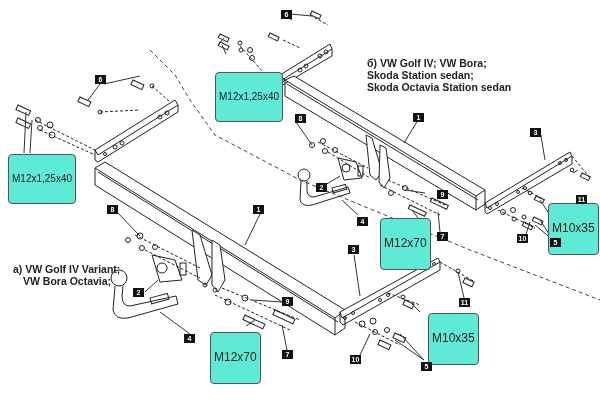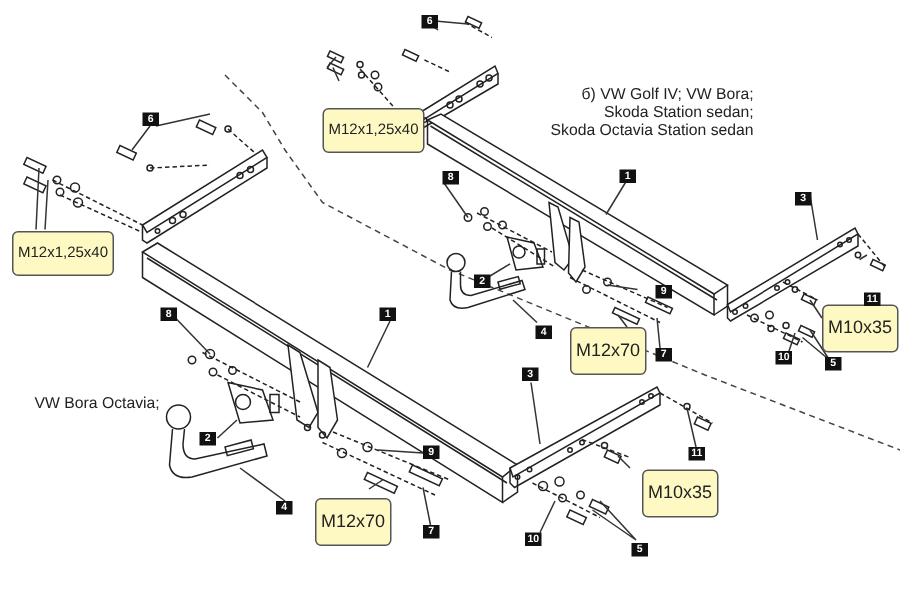--- a/index.html
+++ b/index.html
@@ -1,19 +1,19 @@
 <!DOCTYPE html>
 <html><head>
 <meta charset="utf-8">
 <style>
   html,body{margin:0;padding:0;background:#fff;}
   body{width:600px;height:400px;overflow:hidden;position:relative;font-family:"Liberation Sans",sans-serif;}
   svg{position:absolute;left:0;top:0;}
-  .caption{position:absolute;font-weight:normal;font-size:10.5px;line-height:12px;color:#222;text-align:right;}
-  .size-label{position:absolute;border:1px solid #555;border-radius:4px;background:#fef9c3;color:#222;padding:8px 3px;line-height:1.15;}
+  .caption{position:absolute;font-weight:bold;font-size:10.5px;line-height:12px;color:#222;}
+  .size-label{position:absolute;border:1px solid #555;border-radius:4px;background:#5eead4;color:#222;padding:18px 3px;line-height:1.15;}
   .size-sm{font-size:10px;}
   .size-lg{font-size:12px;}
   .tag{position:absolute;width:11px;height:9px;background:#111;color:#fff;font-size:7px;font-weight:bold;text-align:center;line-height:9px;}
 </style>
 </head>
 <body>
 
 <svg width="600" height="400" viewBox="0 0 600 400">
   <g fill="none" stroke="#222" stroke-width="1">
 
@@ -216,20 +216,21 @@
       <path d="M540 130 L545 160"></path>
       <path d="M573 173 L578 170"></path>
       <path d="M525 237 L530 222"></path>
       <path d="M553 240 L535 225 M553 240 L540 220"></path>
       <path d="M548 212 L540 200"></path>
     </g>
   </g>
 </svg>
 
 <div class="caption" style="left:13px;top:263px;">
+  <div>a) VW Golf IV Variant;</div>
   <div style="padding-left:10px;">VW Bora Octavia;</div>
 </div>
 <div class="caption" style="left:367px;top:57px;">
   <div>б) VW Golf IV; VW Bora;</div>
   <div>Skoda Station sedan;</div>
   <div>Skoda Octavia Station sedan</div>
 </div>
 
 <div class="size-label size-sm" style="left:8px;top:154px;">M12x1,25x40</div>
 <div class="size-label size-lg" style="left:210px;top:332px;">M12x70</div>

